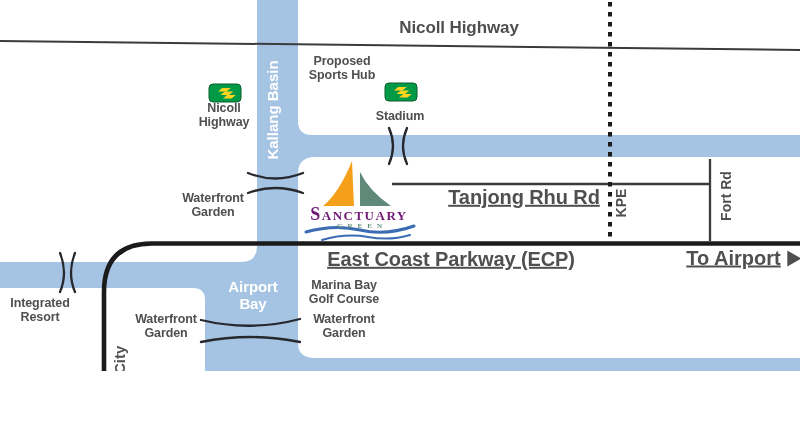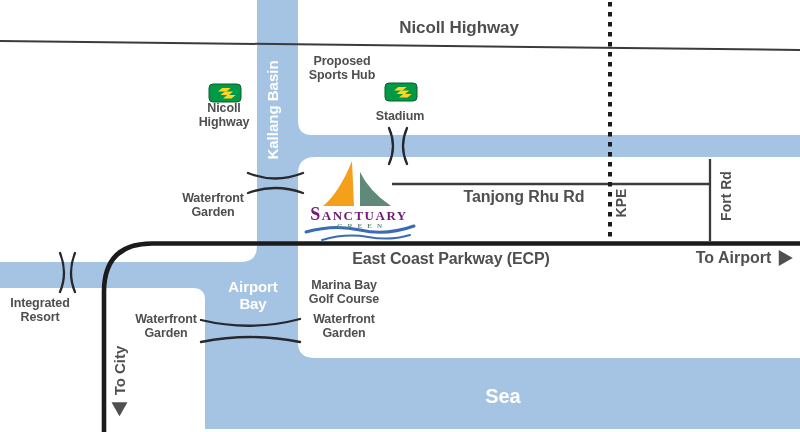--- a/index.html
+++ b/index.html
@@ -1,24 +1,24 @@
 <!DOCTYPE html>
 <html><head>
 <meta charset="utf-8">
 <style>
   html,body{margin:0;padding:0;background:#fff;}
-  #map{position:relative;width:800px;height:432px;background:#ffffff;overflow:hidden;
+  #map{position:relative;width:800px;height:371px;background:#ffffff;overflow:hidden;
        font-family:"Liberation Sans", sans-serif;color:#4E4F51;}
   #shapes{position:absolute;left:0;top:0;width:800px;height:432px;}
   .lbl{position:absolute;transform:translate(-50%,-50%);white-space:pre-line;text-align:center;
        font-weight:700;color:#4E4F51;line-height:1.12;letter-spacing:-0.1px;}
   .vlbl{position:absolute;transform:translate(-50%,-50%) rotate(-90deg);white-space:nowrap;
        font-weight:700;color:#4E4F51;}
   .white{color:#ffffff;}
-  .sz17{font-size:17px;} .sz15{font-size:16px;} .sz14{font-size:14px;}
+  .sz17{font-size:17px;} .sz15{font-size:20px;text-decoration:underline;} .sz14{font-size:14px;}
   .sz12{font-size:12.5px;} .sz16{font-size:20px;text-align:right;}
   .row{display:flex;align-items:center;gap:7px;}
   .tri-right{width:0;height:0;border-left:14px solid #4E4F51;
              border-top:8px solid transparent;border-bottom:8px solid transparent;}
   .tri-left{width:0;height:0;border-right:14px solid #4E4F51;
             border-top:8px solid transparent;border-bottom:8px solid transparent;}
   
   .logo-name{position:absolute;transform:translate(-50%,-50%);font-family:"Liberation Serif", serif;
              font-weight:700;font-size:13px;letter-spacing:1.5px;color:#701a75;white-space:nowrap;}
   .logo-name::first-letter{font-size:18px;}

